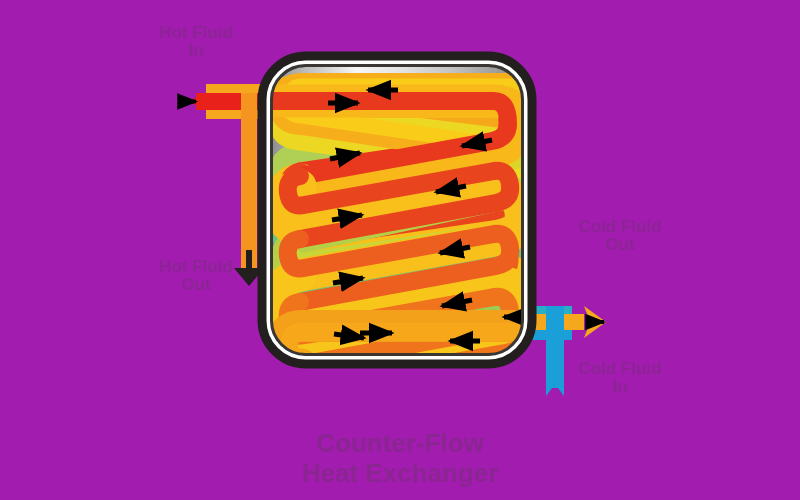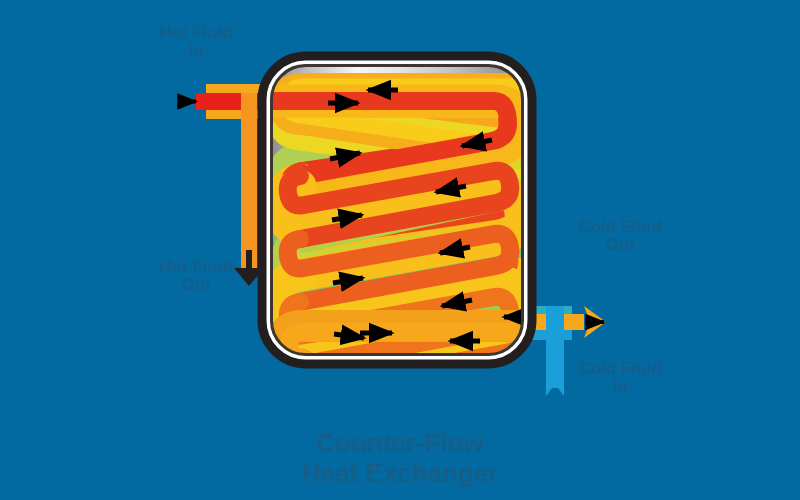--- a/index.html
+++ b/index.html
@@ -1,18 +1,18 @@
 <!DOCTYPE html>
 <html><head>
 <meta charset="utf-8">
 <style>
   html,body{margin:0;padding:0;background:#ffffff;}
   body{width:800px;height:500px;overflow:hidden;
        font-family:"Liberation Sans", sans-serif;}
-  #stage{position:relative;width:800px;height:500px;background:#0369a1;}
+  #stage{position:relative;width:800px;height:500px;background:#a21caf;}
   #stage svg{display:block;}
   .lbl{fill:#4a4442;font-family:"Liberation Sans",sans-serif;font-weight:bold;}
 </style>
 </head>
 <body>
 
 <div id="stage">
 <svg width="800" height="500" viewBox="0 0 800 500" xmlns="http://www.w3.org/2000/svg">
 
   <defs>

